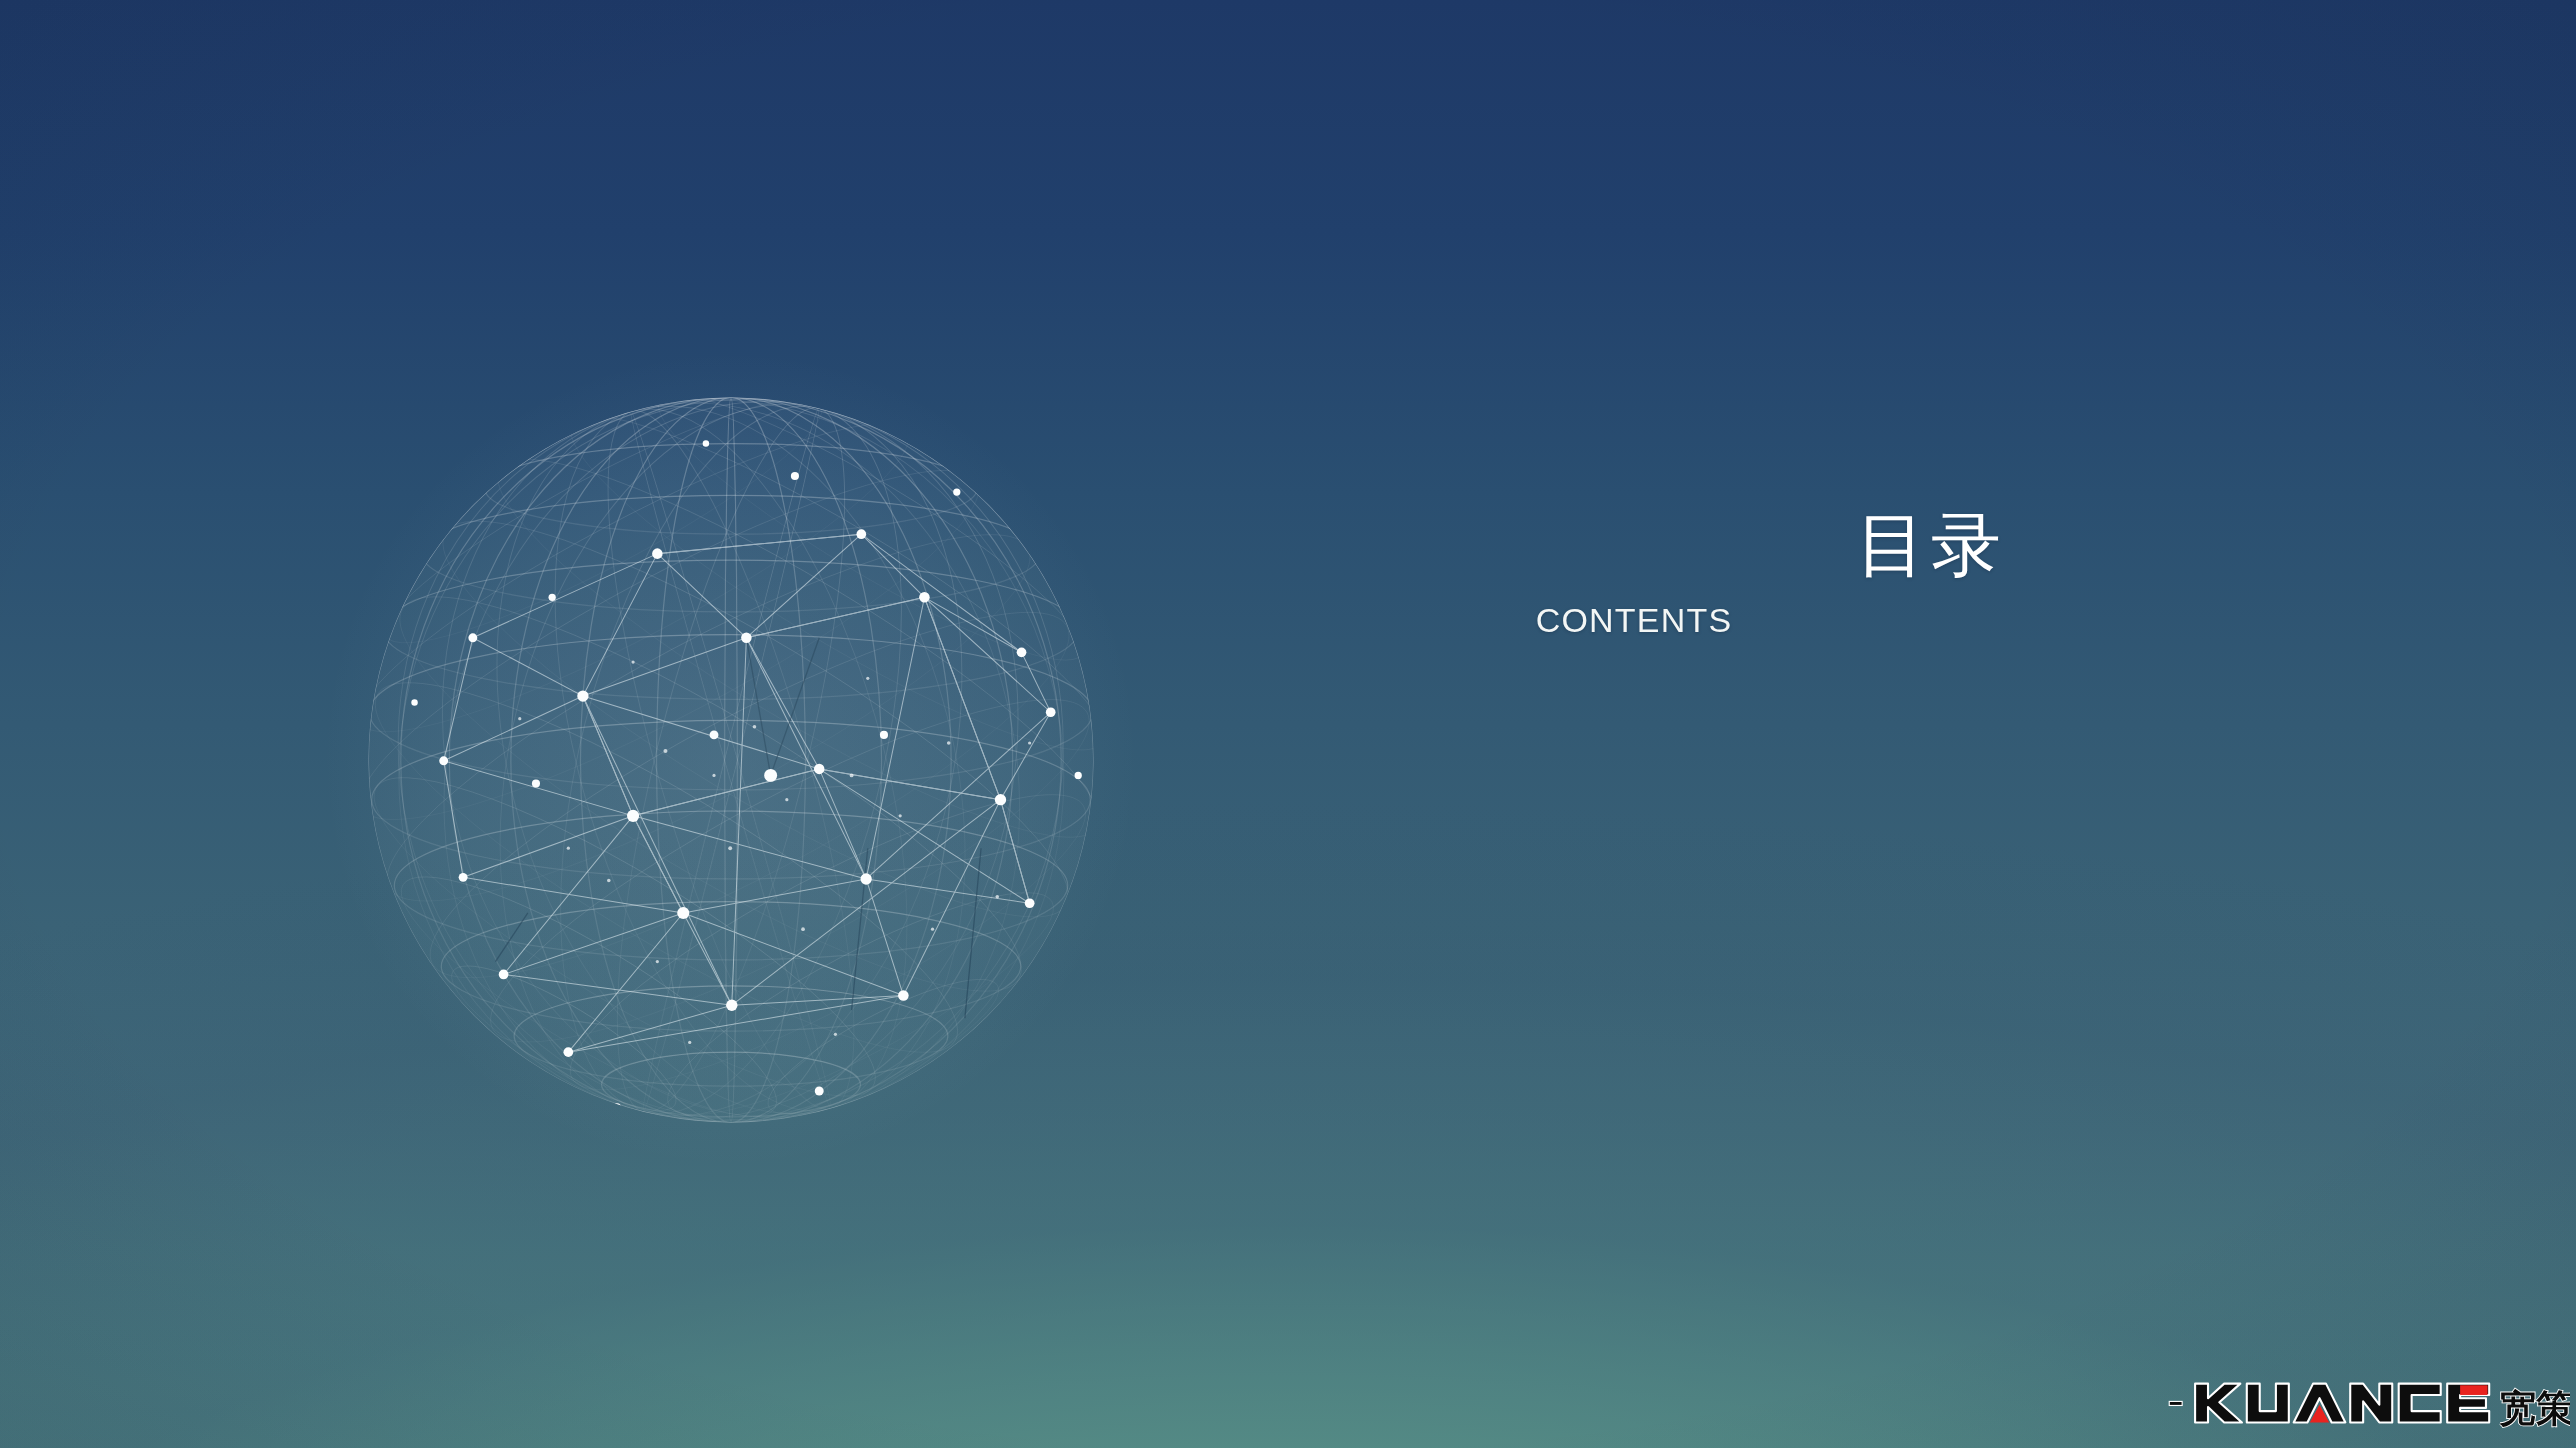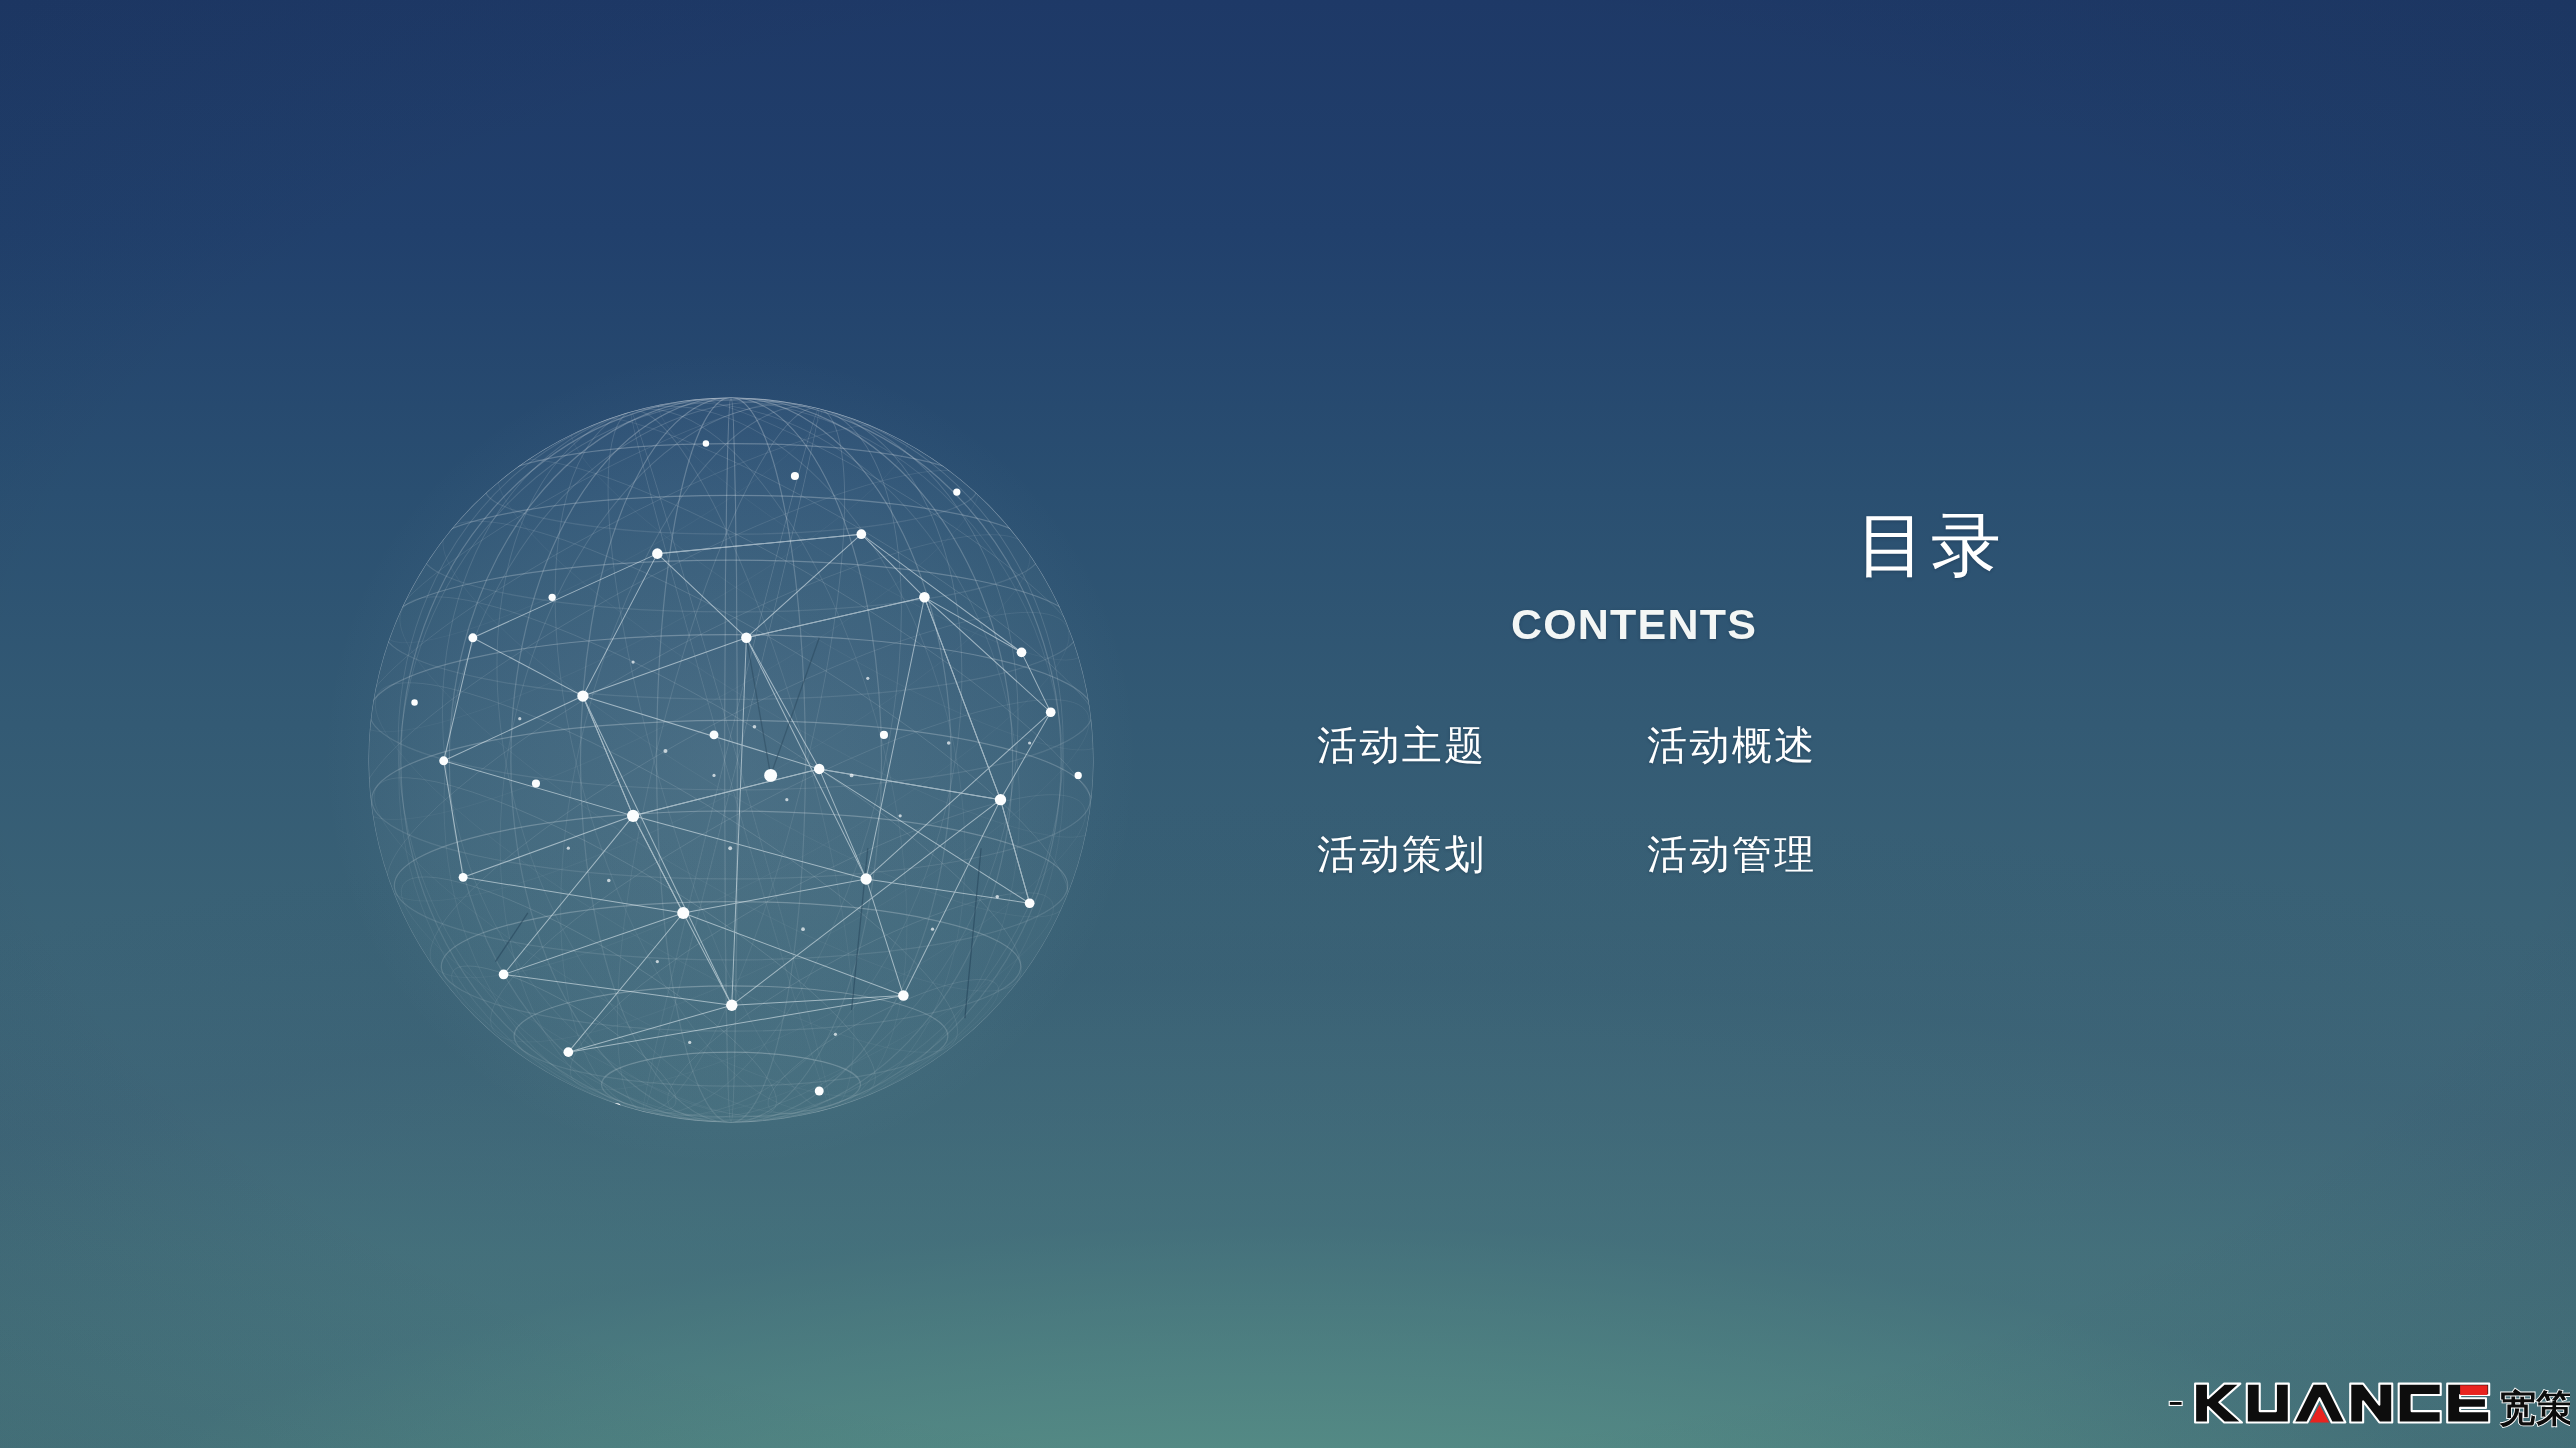--- a/index.html
+++ b/index.html
@@ -75,24 +75,24 @@
     color: #ffffff;
     font-weight: 400;
     letter-spacing: 4.9px;
     text-align: right;
     width: 744px;
     margin-left: 0;
     text-shadow: 0 0.8px 3.2px rgba(12,30,52,0.30);
   }
   .title-en {
     margin-top: 22.6px;
-    font-size: 43px;
+    font-size: 34px;
     line-height: 1;
     color: #f3f6f5;
-    font-weight: 700;
+    font-weight: 400;
     letter-spacing: 1.2px;
     text-align: center;
     width: 744px;
     text-shadow: 0 0.8px 3.2px rgba(12,30,52,0.30);
   }
 
   .menu-grid {
     margin-top: 78px;
     display: grid;
     grid-template-columns: 330px 330px;
@@ -289,26 +289,20 @@
             <circle cx="580" cy="790" r="2"></circle>
         </g>
       </g>
     </svg>
   </div>
 
   <div class="contents-block">
     <div class="title-cn">目录</div>
     <div class="title-en">CONTENTS</div>
 
-    <div class="menu-grid">
-      <div class="menu-item">活动主题</div>
-      <div class="menu-item">活动概述</div>
-      <div class="menu-item">活动策划</div>
-      <div class="menu-item">活动管理</div>
-    </div>
   </div>
 
   <div class="logo">
     <svg width="404" height="70" viewBox="0 0 500 86" xmlns="http://www.w3.org/2000/svg">
 
       <rect x="4" y="46" width="16" height="5" fill="#0d0d0d" stroke="#ffffff" stroke-width="1.4"></rect>
 
       <g fill="#0d0d0d" stroke="#ffffff" stroke-width="2.6" stroke-linejoin="round">
 
         <path d="M36 24 L52 24 L52 42 L72 24 L92 24 L66 47 L94 72 L72 72 L52 53 L52 72 L36 72 Z"></path>

